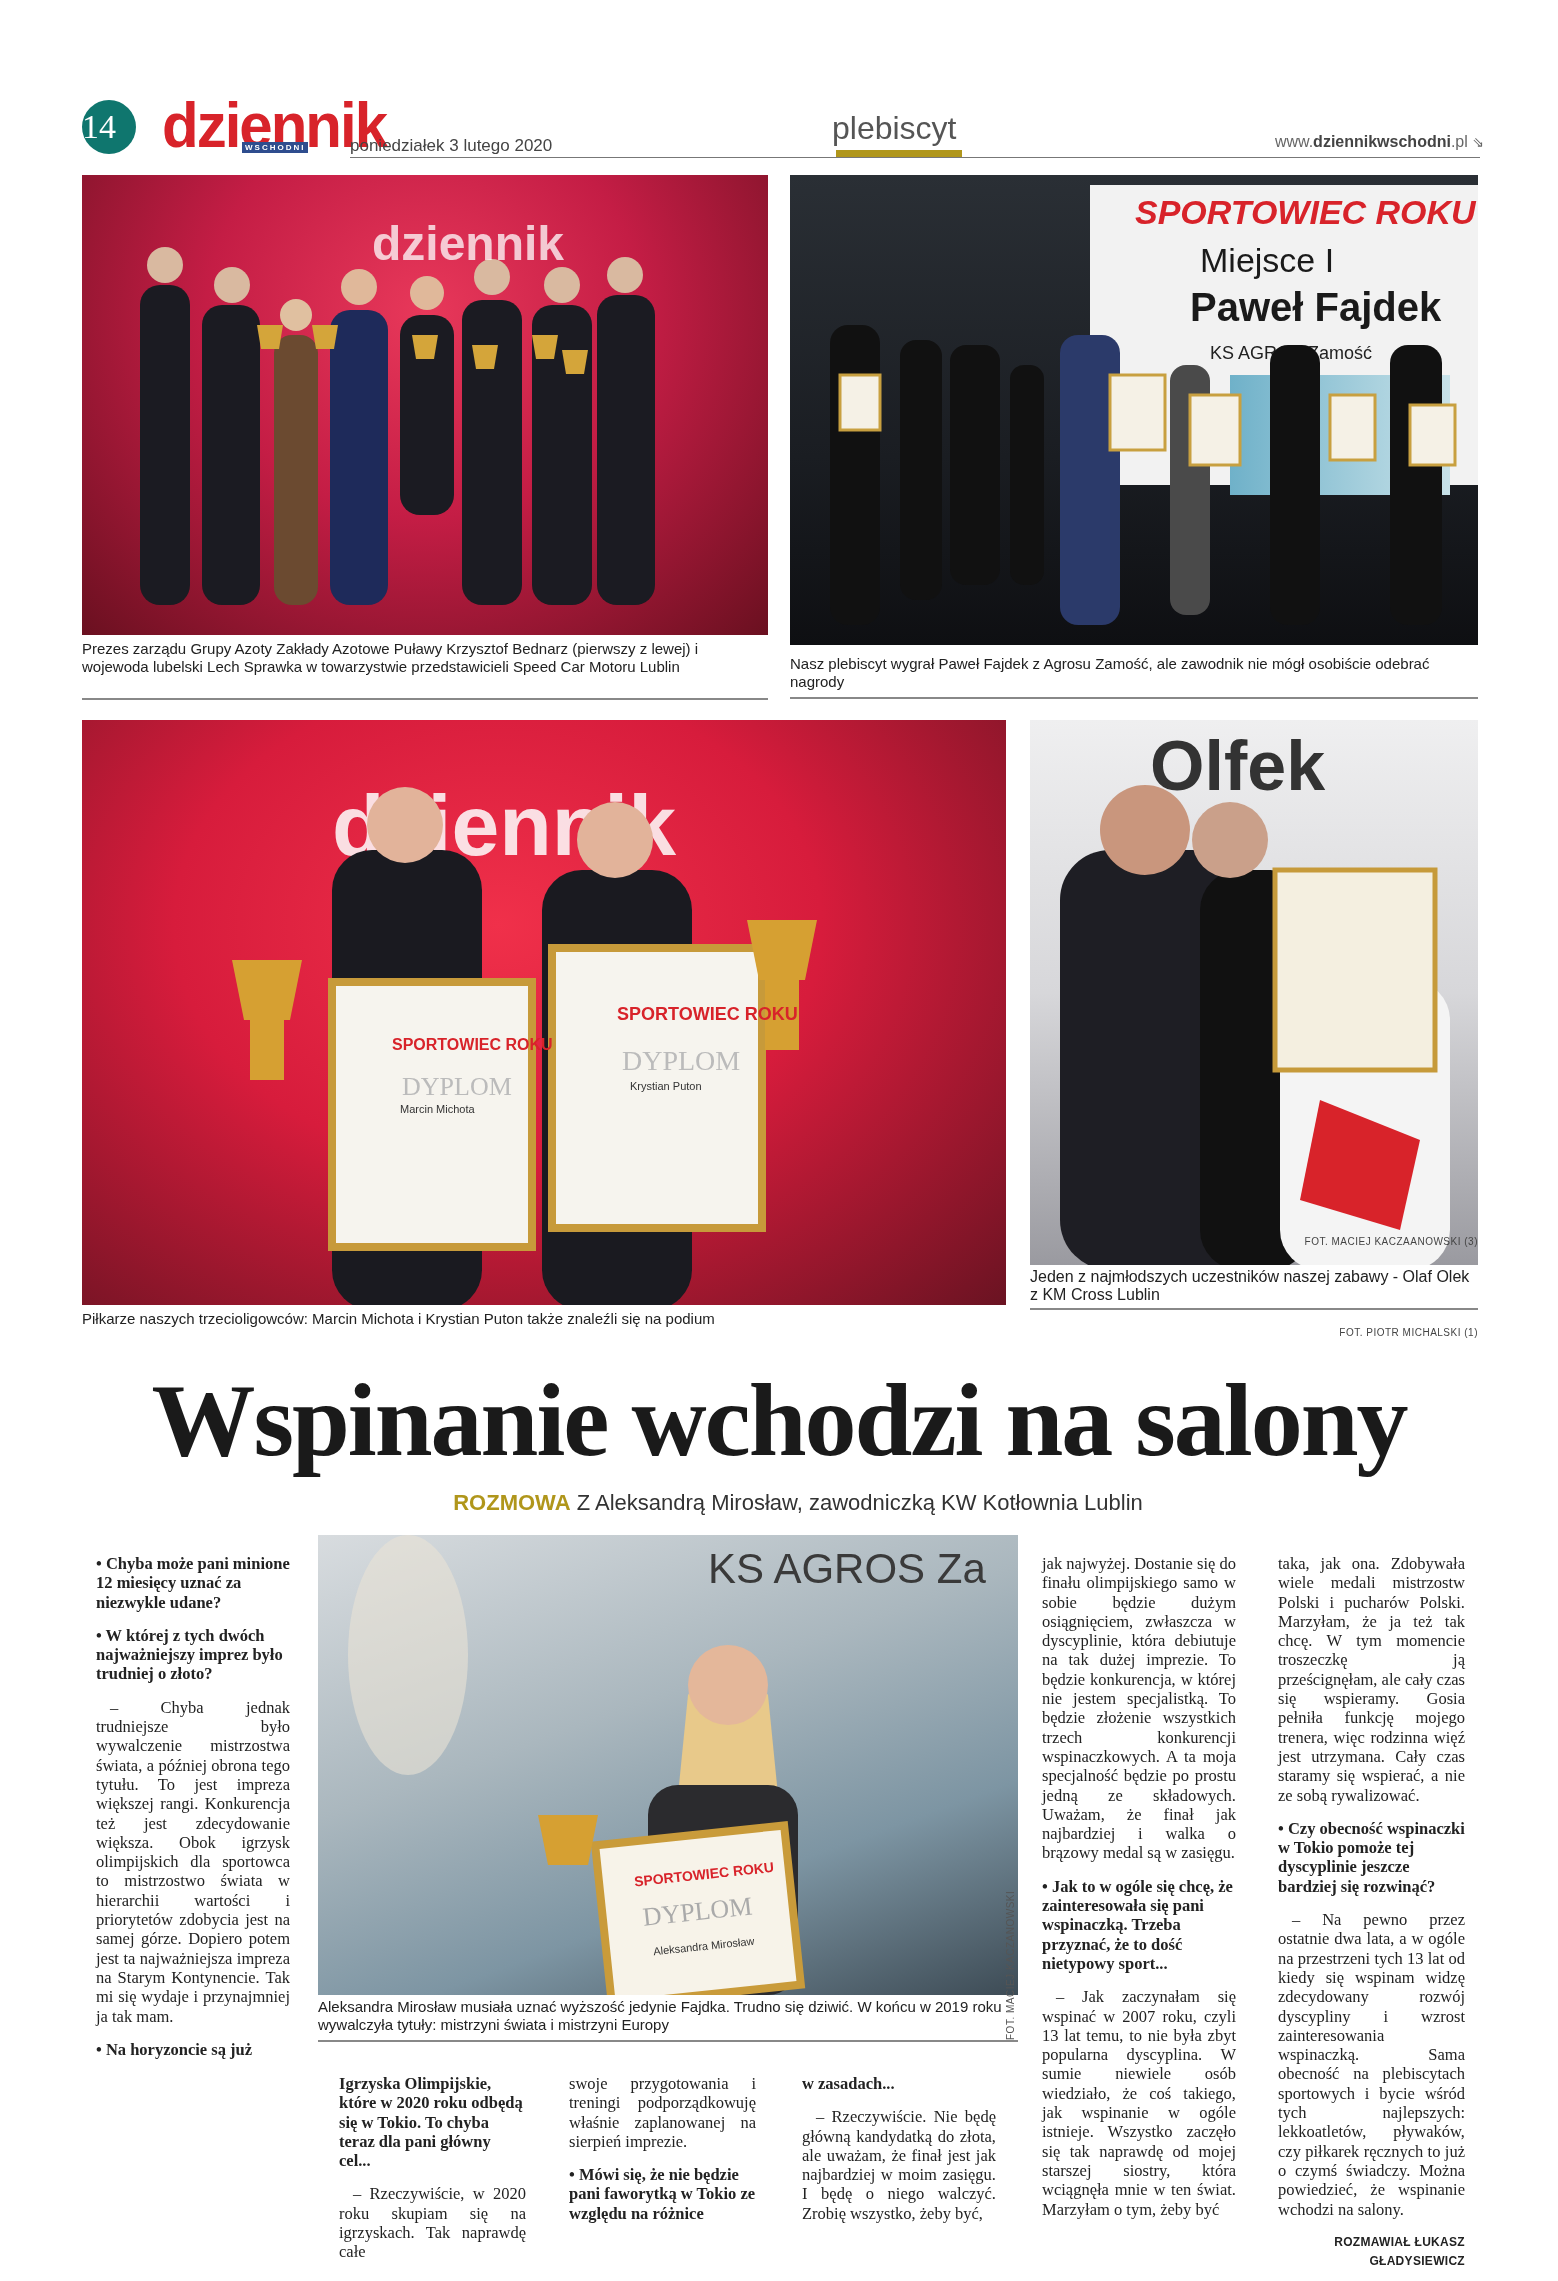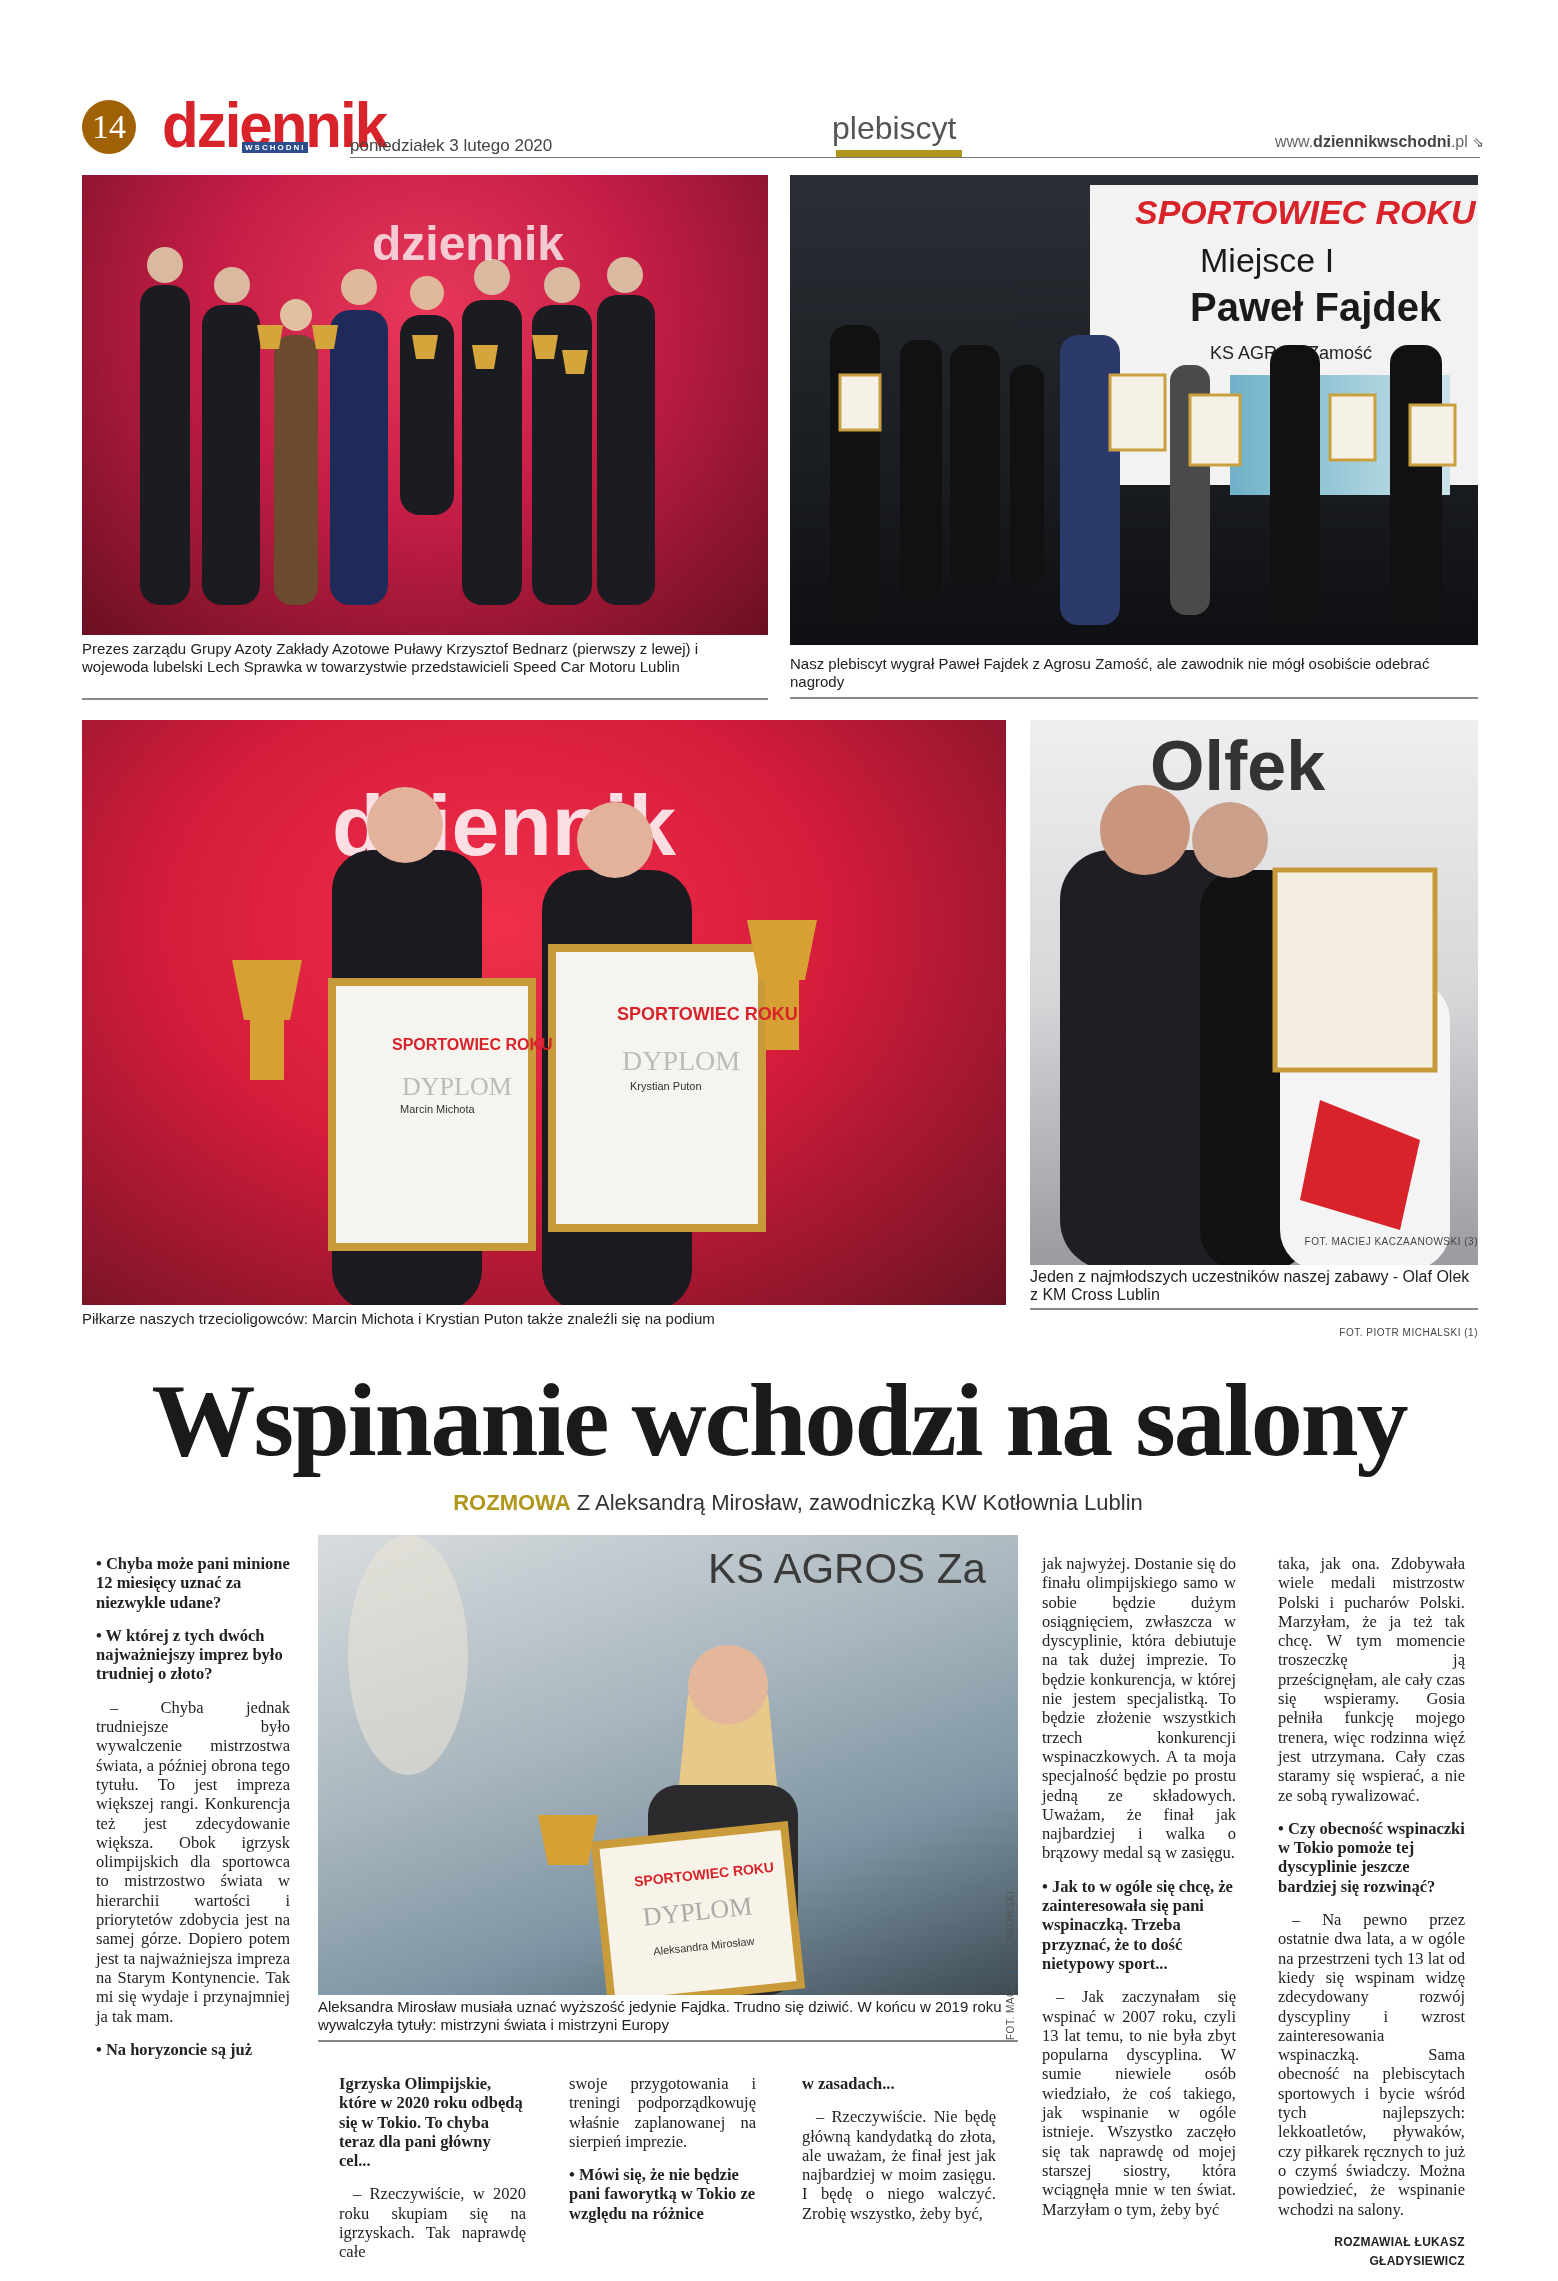--- a/index.html
+++ b/index.html
@@ -1,19 +1,19 @@
 <!DOCTYPE html>
 <html><head>
 <meta charset="utf-8">
 <style>
   html,body{margin:0;padding:0;background:#fff;}
   body{width:1558px;height:2281px;position:relative;overflow:hidden;font-family:"Liberation Sans",sans-serif;color:#222;}
   .abs{position:absolute;}
   
-  .page-num{left:82px;top:100px;width:54px;height:54px;border-radius:50%;background:#a16207;color:#fff;font-family:"Liberation Serif",serif;font-size:34px;line-height:54px;text-align:center;}
+  .page-num{left:82px;top:100px;width:54px;height:54px;border-radius:50%;background:#0f766e;color:#fff;font-family:"Liberation Serif",serif;font-size:34px;line-height:54px;text-align:left;}
   .logo{left:162px;top:96px;font-family:"Liberation Sans",sans-serif;font-weight:bold;font-size:60px;letter-spacing:-2px;color:#d8232a;line-height:60px;transform:scaleY(1.05);}
   .logo-sub{left:242px;top:142px;background:#2e4d8e;color:#fff;font-size:8px;letter-spacing:2px;padding:1px 3px;font-weight:bold;}
   .date{left:350px;top:136px;font-size:17px;color:#444;}
   .section{left:832px;top:110px;font-size:32px;color:#555;font-weight:300;}
   .section-bar{left:836px;top:150px;width:126px;height:7px;background:#b0961b;}
   .url{right:74px;top:133px;font-size:16px;color:#666;}
   .url b{color:#444;}
   .header-rule{left:350px;top:157px;width:1130px;height:1px;background:#777;}
   
   .photo{position:absolute;overflow:hidden;}

